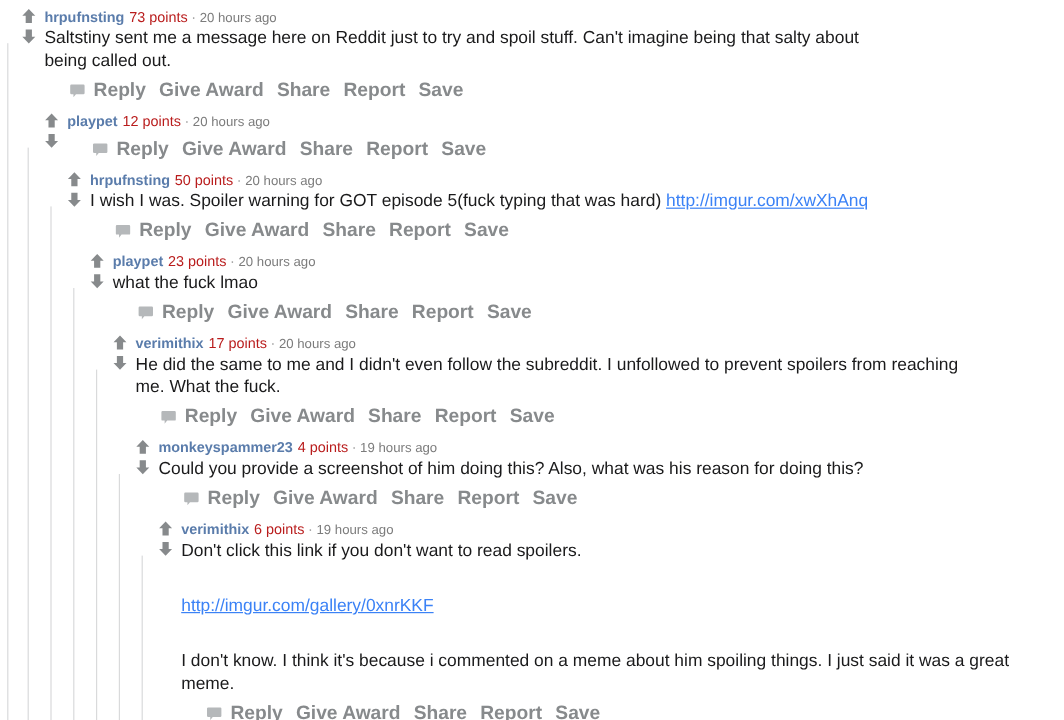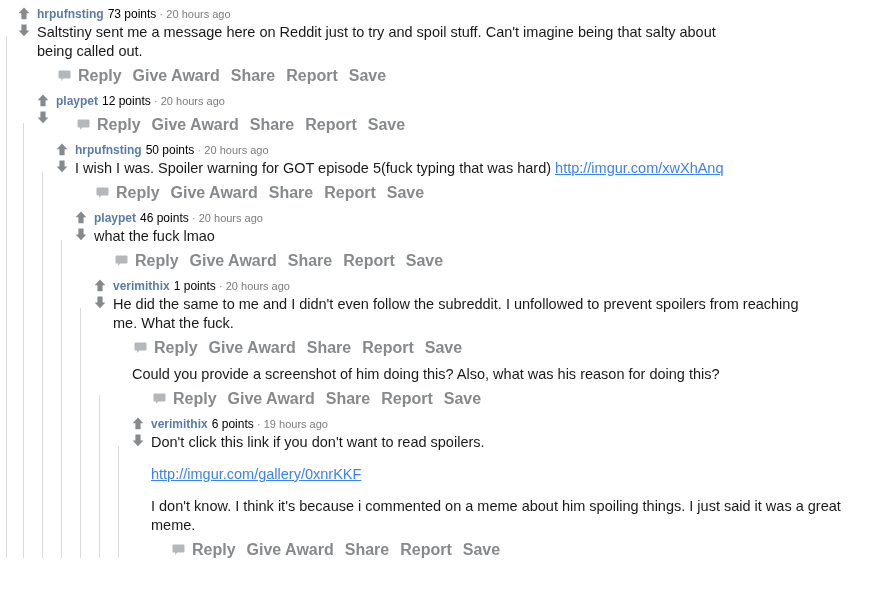--- a/index.html
+++ b/index.html
@@ -63,35 +63,35 @@
   .vote.up   { top: 1px; }
   .vote.down { top: 18px; }
 
   .username {
     color: #5a7cab;
     font-size: 12px;
     font-weight: 700;
     text-decoration: none;
     cursor: pointer;
   }
-  .points { color: #000000; font-size: 12px; margin-left: 4px; margin-top: 19px; }
+  .points { color: #b91c1c; font-size: 12px; margin-left: 4px; margin-top: 19px; }
   .dot    { color: #9c9c9c; font-size: 12px; margin: 0 3px; }
   .time   { color: #7c7c7c; font-size: 11px; cursor: pointer; }
 
   
   .body {
     padding-left: 20px;
     font-size: 14.5px;
     line-height: 19px;
     color: #1a1a1b;
     max-width: 707px;
     word-wrap: break-word;
   }
   .body p { margin: 0 0 0 0; }
-  .body p + p { margin-top: 13px; }
+  .body p + p { margin-top: 27px; }
   .body a {
     color: #3b82f6;
     text-decoration: underline;
     cursor: pointer;
   }
 
   
   .actions {
     padding-left: 41px;
     margin-top: 5px;
@@ -179,48 +179,57 @@
                 <div class="comment depth-3">
                   <div class="threadline"></div>
                   <div class="meta"><span class="vote up">
                       <svg width="14" height="13" viewBox="0 0 14 13" xmlns="http://www.w3.org/2000/svg">
                         <path d="M7 0.6 L12.4 6.2 L9.6 6.2 L9.6 12.2 L4.4 12.2 L4.4 6.2 L1.6 6.2 Z" fill="#878a8c"></path>
                       </svg>
                     </span><span class="vote down">
                       <svg width="14" height="13" viewBox="0 0 14 13" xmlns="http://www.w3.org/2000/svg">
                         <path d="M7 12.2 L1.6 6.6 L4.4 6.6 L4.4 0.6 L9.6 0.6 L9.6 6.6 L12.4 6.6 Z" fill="#878a8c"></path>
                       </svg>
-                    </span><span class="username">playpet</span><span class="points">46 points</span><span class="dot">·</span><span class="time">20 hours ago</span></div>
+                    </span><span class="username">playpet</span><span class="points">23 points</span><span class="dot">·</span><span class="time">20 hours ago</span></div>
                   <div class="body">
                     <p><span>what the fuck lmao</span></p>
                   </div>
                   <div class="actions"><span class="bubble-icon"><svg width="13" height="12" viewBox="0 0 13 12" xmlns="http://www.w3.org/2000/svg">
                         <path d="M1.5 0.5 h10 a1 1 0 0 1 1 1 v6 a1 1 0 0 1 -1 1 h-6.2 l-2.1 2.6 v-2.6 h-1.7 a1 1 0 0 1 -1 -1 v-6 a1 1 0 0 1 1 -1 z" fill="#b5b8ba"></path>
                       </svg></span><span class="act">Reply</span><span class="act">Give Award</span><span class="act">Share</span><span class="act">Report</span><span class="act">Save</span></div>
                   <div class="children">
                     <div class="comment depth-4">
                       <div class="threadline"></div>
                       <div class="meta"><span class="vote up">
                           <svg width="14" height="13" viewBox="0 0 14 13" xmlns="http://www.w3.org/2000/svg">
                             <path d="M7 0.6 L12.4 6.2 L9.6 6.2 L9.6 12.2 L4.4 12.2 L4.4 6.2 L1.6 6.2 Z" fill="#878a8c"></path>
                           </svg>
                         </span><span class="vote down">
                           <svg width="14" height="13" viewBox="0 0 14 13" xmlns="http://www.w3.org/2000/svg">
                             <path d="M7 12.2 L1.6 6.6 L4.4 6.6 L4.4 0.6 L9.6 0.6 L9.6 6.6 L12.4 6.6 Z" fill="#878a8c"></path>
                           </svg>
-                        </span><span class="username">verimithix</span><span class="points">1 points</span><span class="dot">·</span><span class="time">20 hours ago</span></div>
+                        </span><span class="username">verimithix</span><span class="points">17 points</span><span class="dot">·</span><span class="time">20 hours ago</span></div>
                       <div class="body">
                         <p><span>He did the same to me and I didn't even follow the subreddit. I unfollowed to prevent spoilers from reaching me. What the fuck.</span></p>
                       </div>
                       <div class="actions"><span class="bubble-icon"><svg width="13" height="12" viewBox="0 0 13 12" xmlns="http://www.w3.org/2000/svg">
                             <path d="M1.5 0.5 h10 a1 1 0 0 1 1 1 v6 a1 1 0 0 1 -1 1 h-6.2 l-2.1 2.6 v-2.6 h-1.7 a1 1 0 0 1 -1 -1 v-6 a1 1 0 0 1 1 -1 z" fill="#b5b8ba"></path>
                           </svg></span><span class="act">Reply</span><span class="act">Give Award</span><span class="act">Share</span><span class="act">Report</span><span class="act">Save</span></div>
                       <div class="children">
                         <div class="comment depth-5">
                           <div class="threadline"></div>
+                          <div class="meta"><span class="vote up">
+                              <svg width="14" height="13" viewBox="0 0 14 13" xmlns="http://www.w3.org/2000/svg">
+                                <path d="M7 0.6 L12.4 6.2 L9.6 6.2 L9.6 12.2 L4.4 12.2 L4.4 6.2 L1.6 6.2 Z" fill="#878a8c"></path>
+                              </svg>
+                            </span><span class="vote down">
+                              <svg width="14" height="13" viewBox="0 0 14 13" xmlns="http://www.w3.org/2000/svg">
+                                <path d="M7 12.2 L1.6 6.6 L4.4 6.6 L4.4 0.6 L9.6 0.6 L9.6 6.6 L12.4 6.6 Z" fill="#878a8c"></path>
+                              </svg>
+                            </span><span class="username">monkeyspammer23</span><span class="points">4 points</span><span class="dot">·</span><span class="time">19 hours ago</span></div>
                           <div class="body">
                             <p><span>Could you provide a screenshot of him doing this? Also, what was his reason for doing this?</span></p>
                           </div>
                           <div class="actions"><span class="bubble-icon"><svg width="13" height="12" viewBox="0 0 13 12" xmlns="http://www.w3.org/2000/svg">
                                 <path d="M1.5 0.5 h10 a1 1 0 0 1 1 1 v6 a1 1 0 0 1 -1 1 h-6.2 l-2.1 2.6 v-2.6 h-1.7 a1 1 0 0 1 -1 -1 v-6 a1 1 0 0 1 1 -1 z" fill="#b5b8ba"></path>
                               </svg></span><span class="act">Reply</span><span class="act">Give Award</span><span class="act">Share</span><span class="act">Report</span><span class="act">Save</span></div>
                           <div class="children">
                             <div class="comment depth-6">
                               <div class="threadline"></div>
                               <div class="meta"><span class="vote up">

